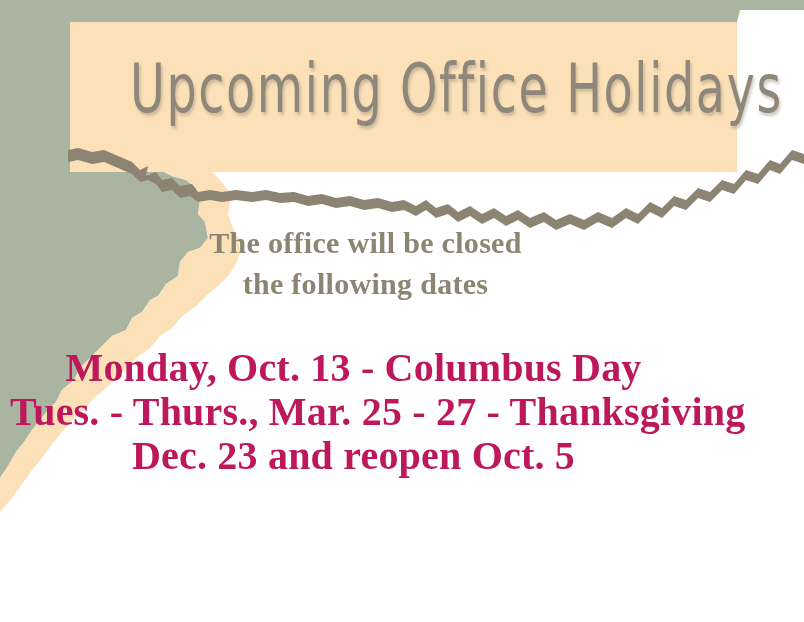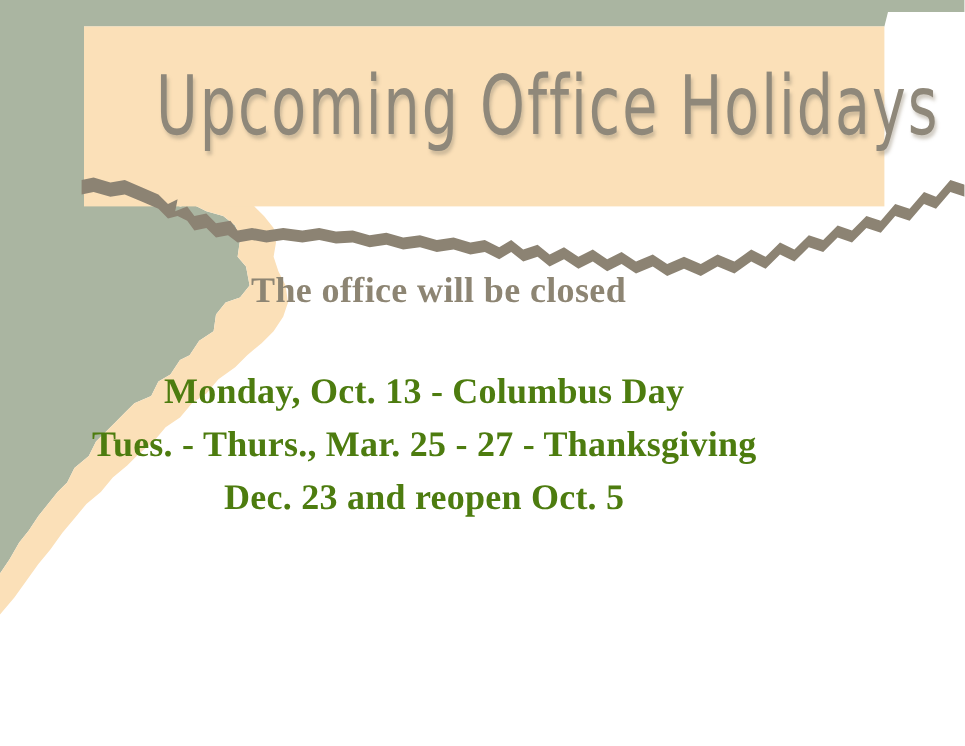--- a/index.html
+++ b/index.html
@@ -103,24 +103,24 @@
     margin-left: 34px;
   }
 
   .dates-block {
     margin-top: 42px;
   }
 
   .date-line {
     font-family: "Liberation Serif", serif;
     font-weight: bold;
-    font-size: 30px;
+    font-size: 40px;
     line-height: 44px;
     letter-spacing: 0.2px;
-    color: #4d7c0f;
+    color: #be185d;
     margin-left: 10px;
     white-space: nowrap;
   }
 </style>
 </head>
 <body>
 
 <div id="canvas">
 
   <div class="card-base"></div>
@@ -186,20 +186,21 @@
       L378,208 L364,210 L350,206 L336,208 L322,204
       L308,206 L294,202 L280,203 L266,200 L252,202
       L236,200 L222,202 L210,200 L198,202
       L190,196 L180,198 L172,190 L162,192 L156,184
       L148,180 L140,182 L132,174 L118,168 L104,162
       L92,164 L78,160 L68,162 Z"></path>
   </svg>
 
   <div class="body-block">
     <div class="intro-line">The office will be closed</div>
+    <div class="intro-line">the following dates</div>
 
     <div class="dates-block">
       <div class="date-line">Monday, Oct. 13 - Columbus Day</div>
       <div class="date-line">Tues. - Thurs., Mar. 25 - 27 - Thanksgiving</div>
       <div class="date-line">Dec. 23 and reopen Oct.  5</div>
     </div>
   </div>
 
 </div>
 

